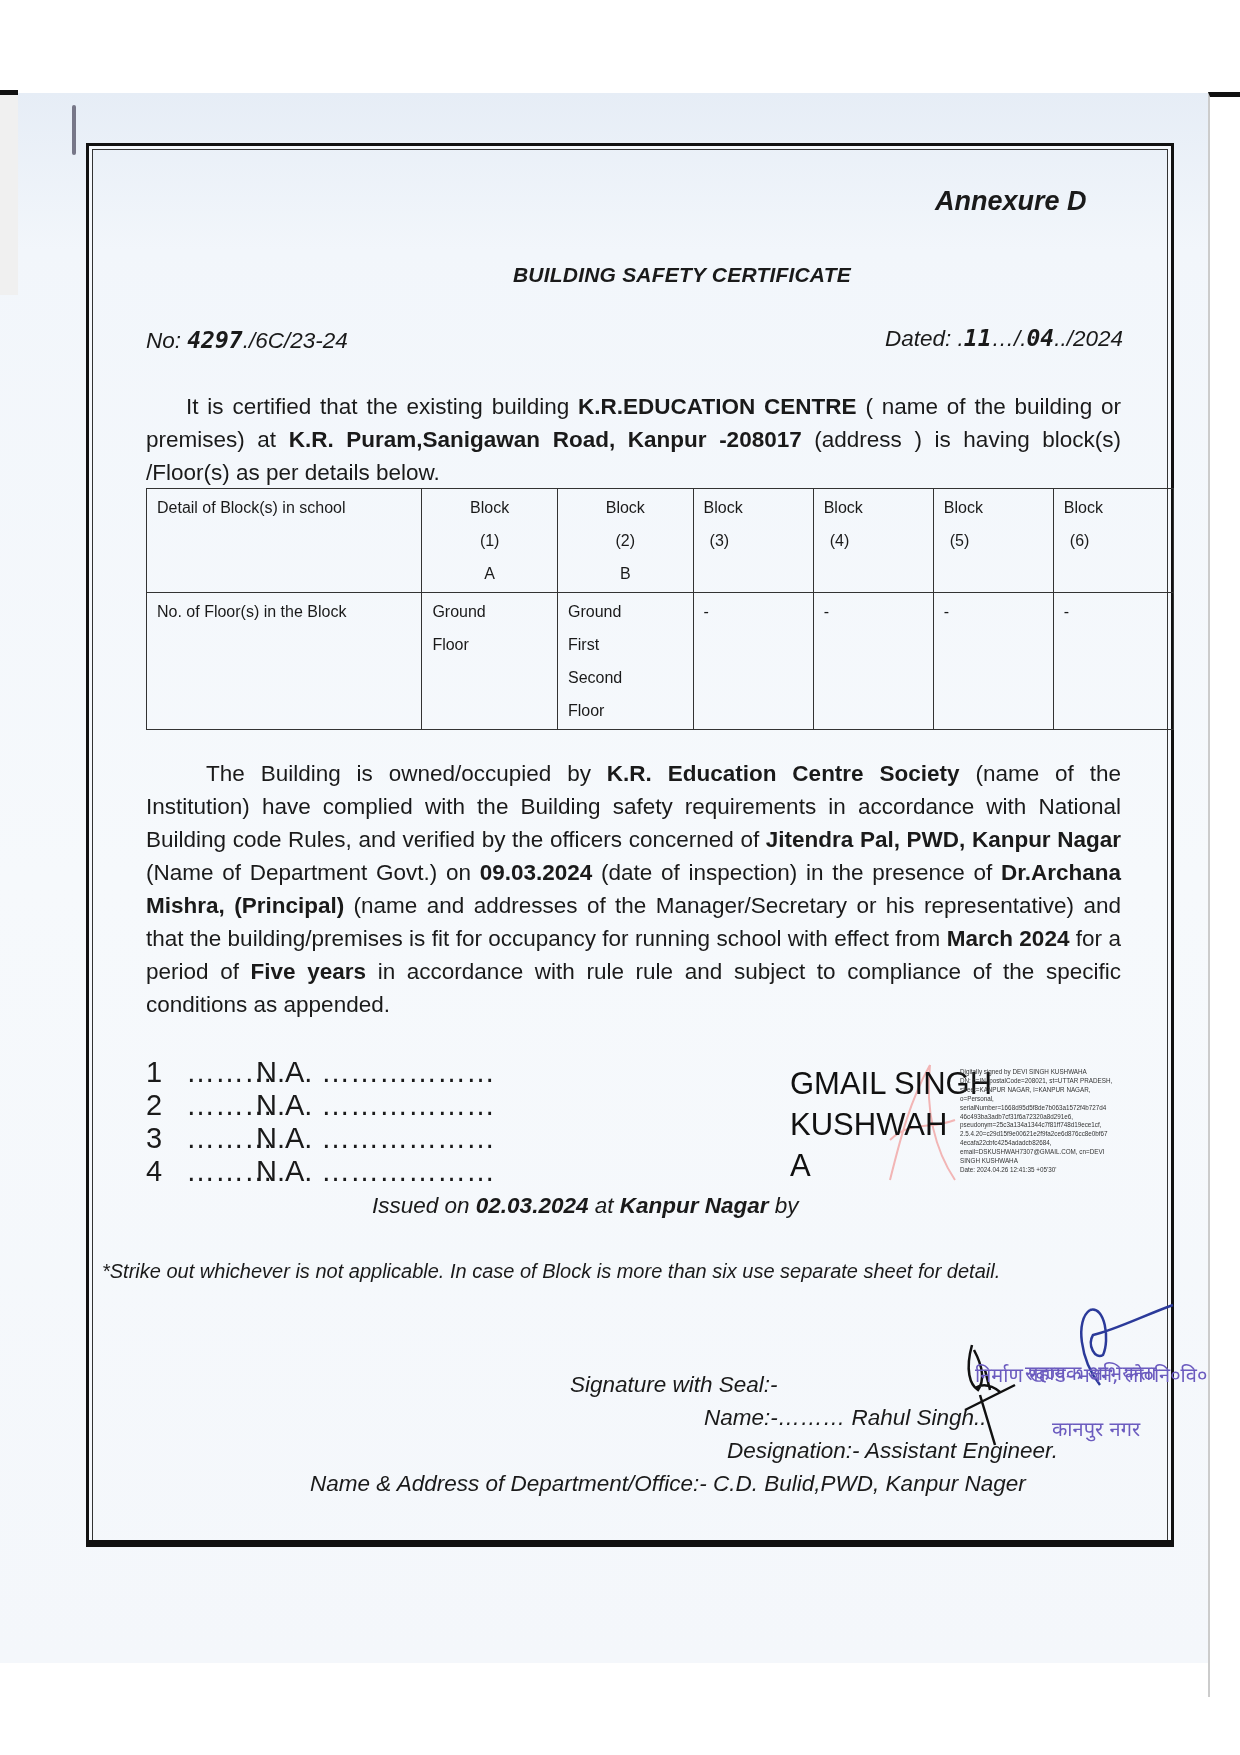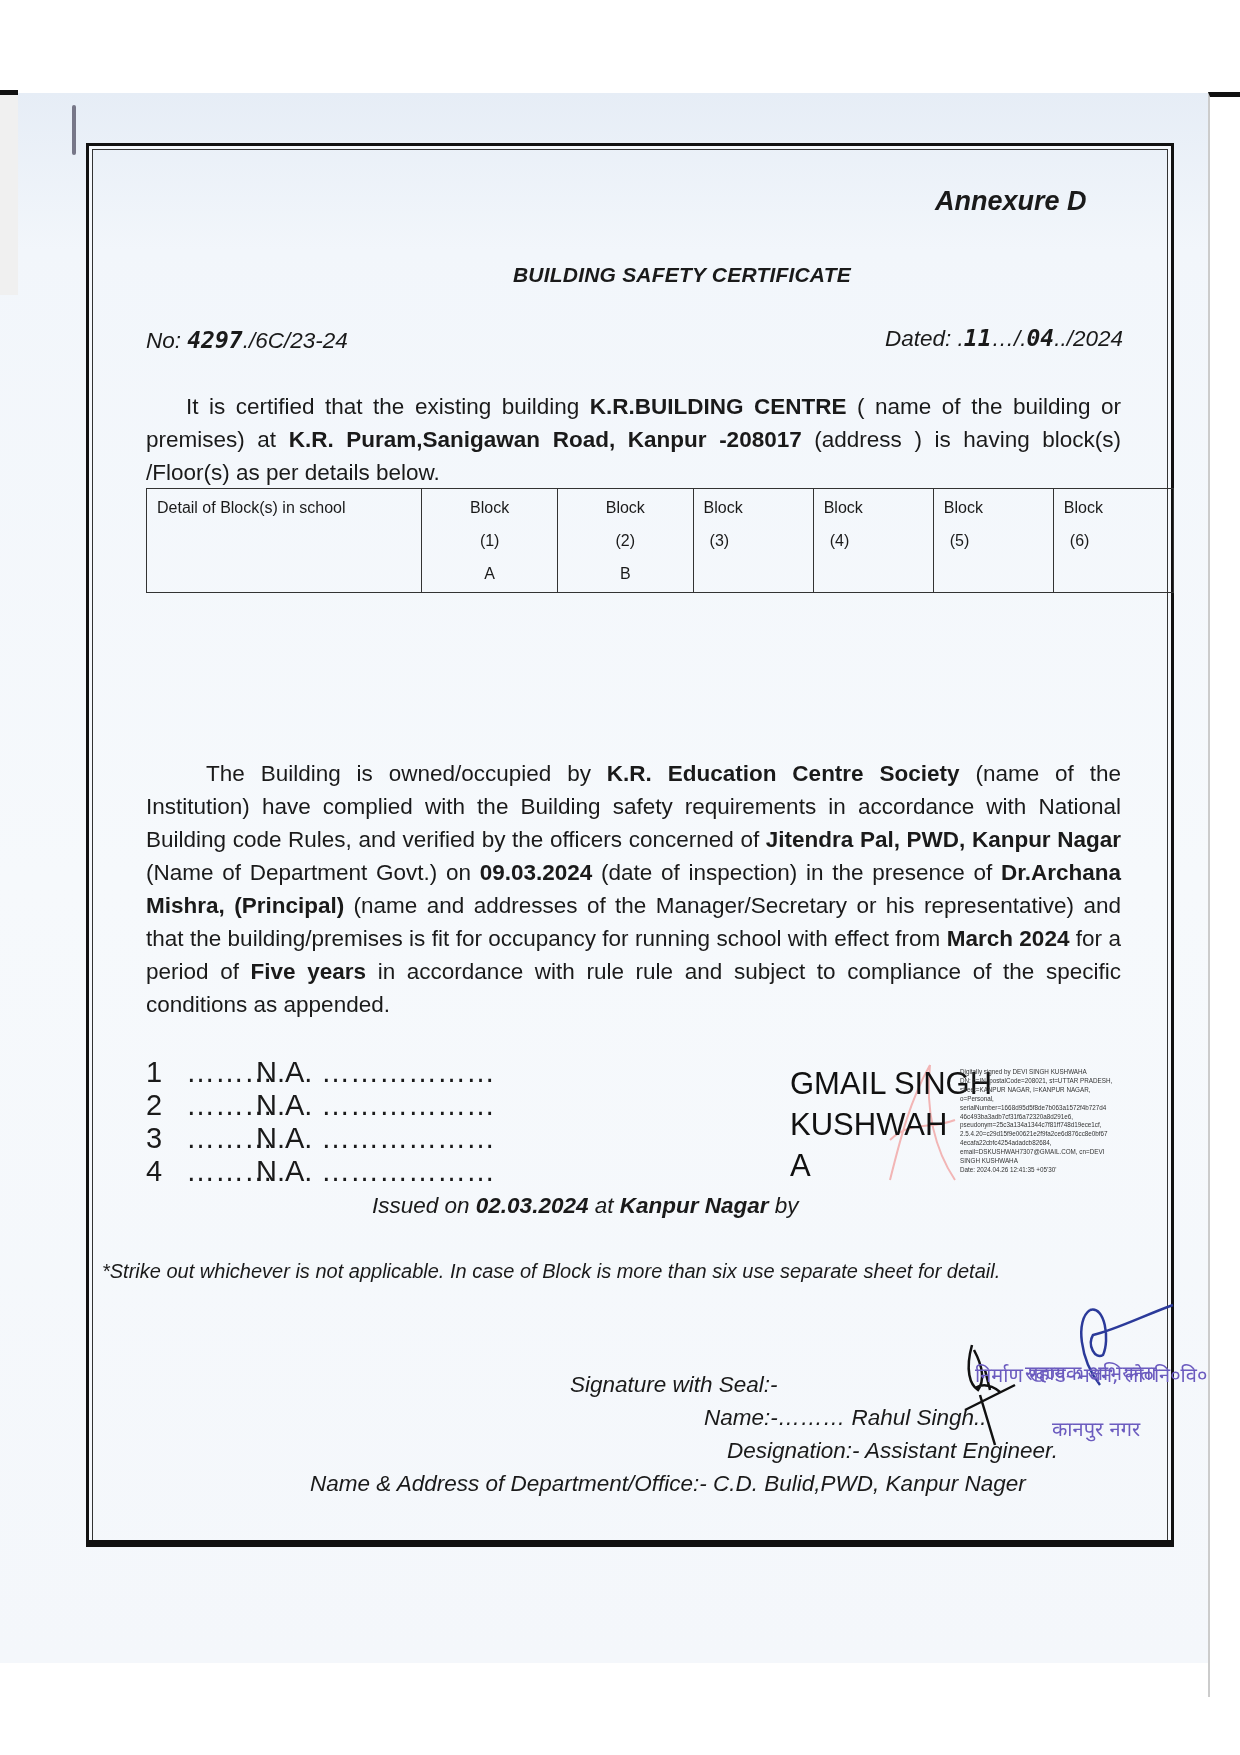--- a/index.html
+++ b/index.html
@@ -56,21 +56,21 @@
 <div class="t title">BUILDING SAFETY CERTIFICATE</div>
 
 <div class="t" style="left:146px; top:324px;">
   <span>No: </span><span class="hw">4297</span><span>./6C/23-24</span>
 </div>
 <div class="t" style="left:885px; top:322px;">
   <span>Dated: .</span><span class="hw">11</span><span>…/.</span><span class="hw">04</span><span>../2024</span>
 </div>
 
 <div class="para" style="top:390px; text-indent:40px;">
-  <span>It is certified that the existing building </span><b>K.R.BUILDING CENTRE</b><span> ( name of the building or premises) at  </span><b>K.R. Puram,Sanigawan Road, Kanpur -208017</b><span> (address ) is having block(s) /Floor(s) as per details below.</span>
+  <span>It is certified that the existing building </span><b>K.R.EDUCATION CENTRE</b><span> ( name of the building or premises) at  </span><b>K.R. Puram,Sanigawan Road, Kanpur -208017</b><span> (address ) is having block(s) /Floor(s) as per details below.</span>
 </div>
 
 <table class="blocks">
   <tbody>
       <tr>
     <td style="width:245px;">Detail of Block(s) in school</td>
     <td class="c" style="width:110px;">
           <div>Block</div>
           <div>(1)</div>
           <div>A</div>
@@ -89,20 +89,37 @@
           <div style="padding-left:6px">(4)</div>
         </td>
     <td style="width:95px;">
           <div>Block</div>
           <div style="padding-left:6px">(5)</div>
         </td>
     <td style="width:95px;">
           <div>Block</div>
           <div style="padding-left:6px">(6)</div>
         </td>
+  </tr>
+  <tr>
+    <td>No. of Floor(s) in the Block</td>
+    <td>
+          <div>Ground</div>
+          <div>Floor</div>
+        </td>
+    <td>
+          <div>Ground</div>
+          <div>First</div>
+          <div>Second</div>
+          <div>Floor</div>
+        </td>
+    <td>-</td>
+    <td>-</td>
+    <td>-</td>
+    <td>-</td>
   </tr>
 </tbody>
   </table>
 
 <div class="para" style="top:757px; text-indent:60px;">
   <span>The Building is owned/occupied by </span><b>K.R. Education Centre Society</b><span> (name of the Institution) have complied with the Building safety requirements in accordance with National Building code Rules, and verified by the officers concerned of </span><b>Jitendra Pal, PWD, Kanpur Nagar</b><span> (Name of Department Govt.) on </span><b>09.03.2024</b><span> (date of inspection) in the presence of </span><b>Dr.Archana Mishra, (Principal)</b><span>  (name and addresses of the Manager/Secretary or his representative) and that the building/premises is fit for occupancy for running school with effect from </span><b>March 2024</b><span> for a period of </span><b>Five years</b><span> in accordance with rule rule and subject to compliance of the specific conditions as appended.</span>
 </div>
 
 <div class="cond" style="top:1056px;"><span style="width:40px">1</span><span style="width:70px">………</span><span style="width:65px">N.A.</span><span>………………</span></div>
 <div class="cond" style="top:1089px;"><span style="width:40px">2</span><span style="width:70px">………</span><span style="width:65px">N.A.</span><span>………………</span></div>

